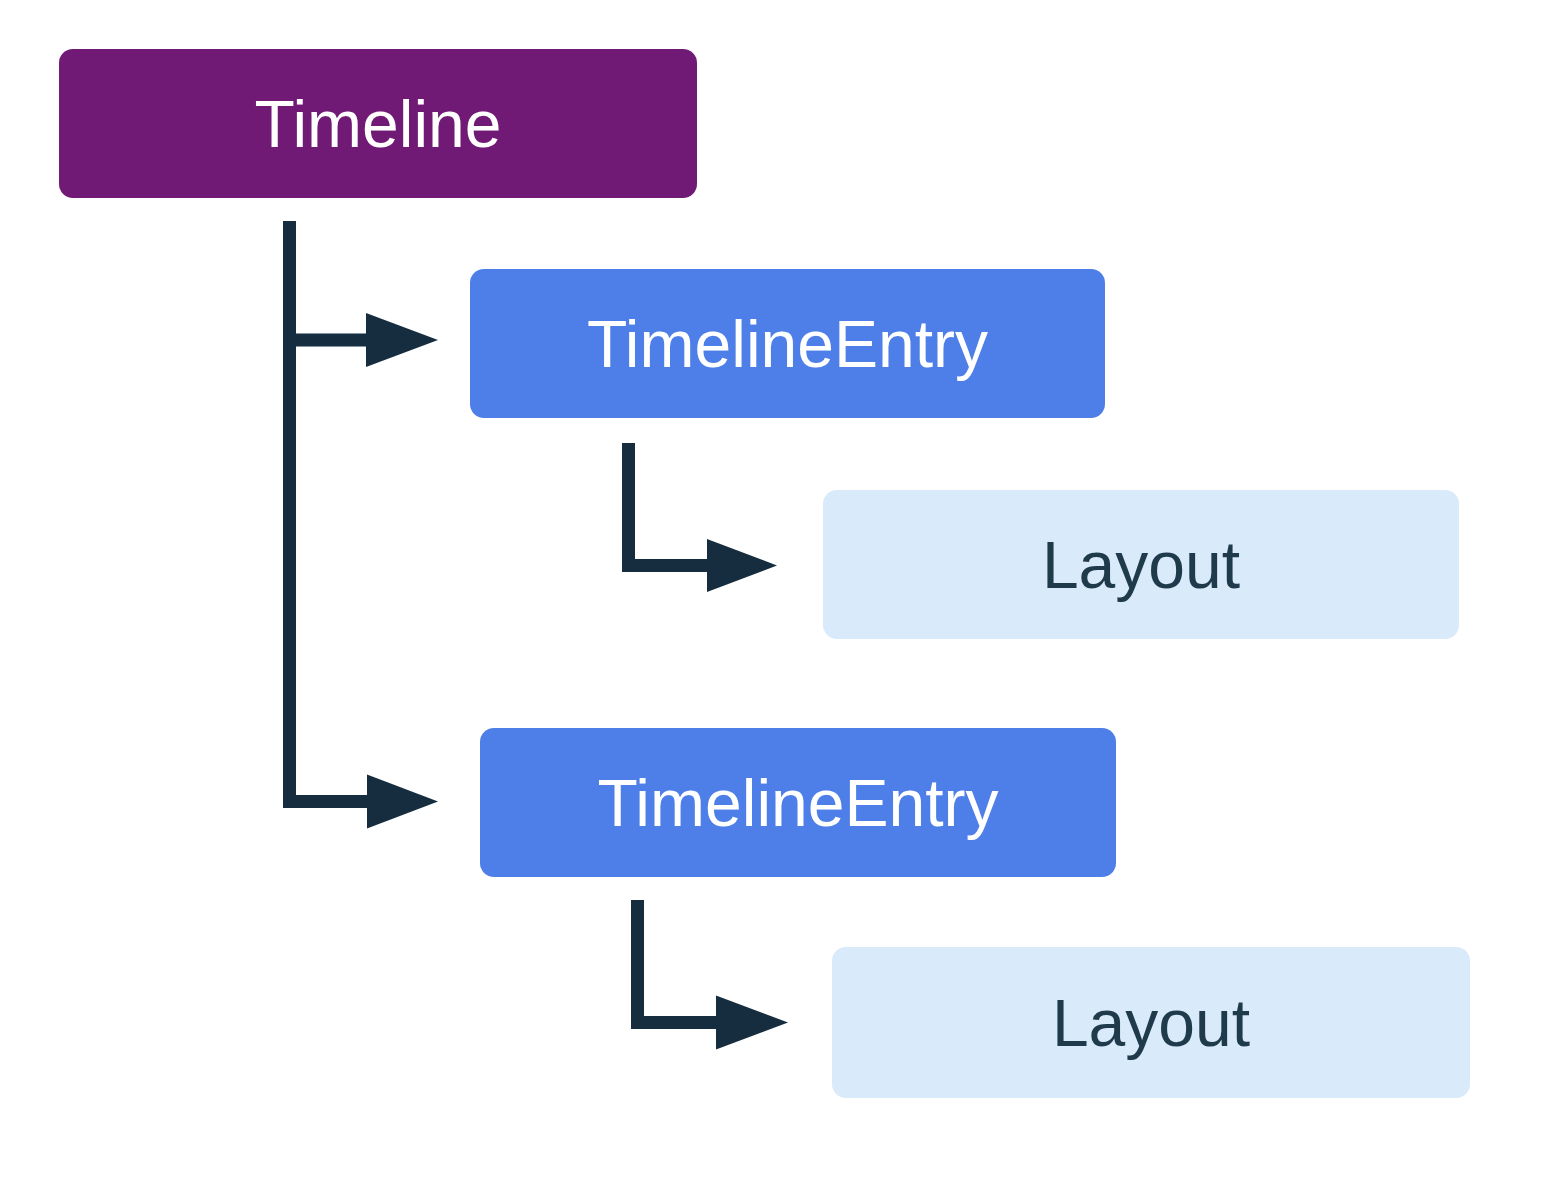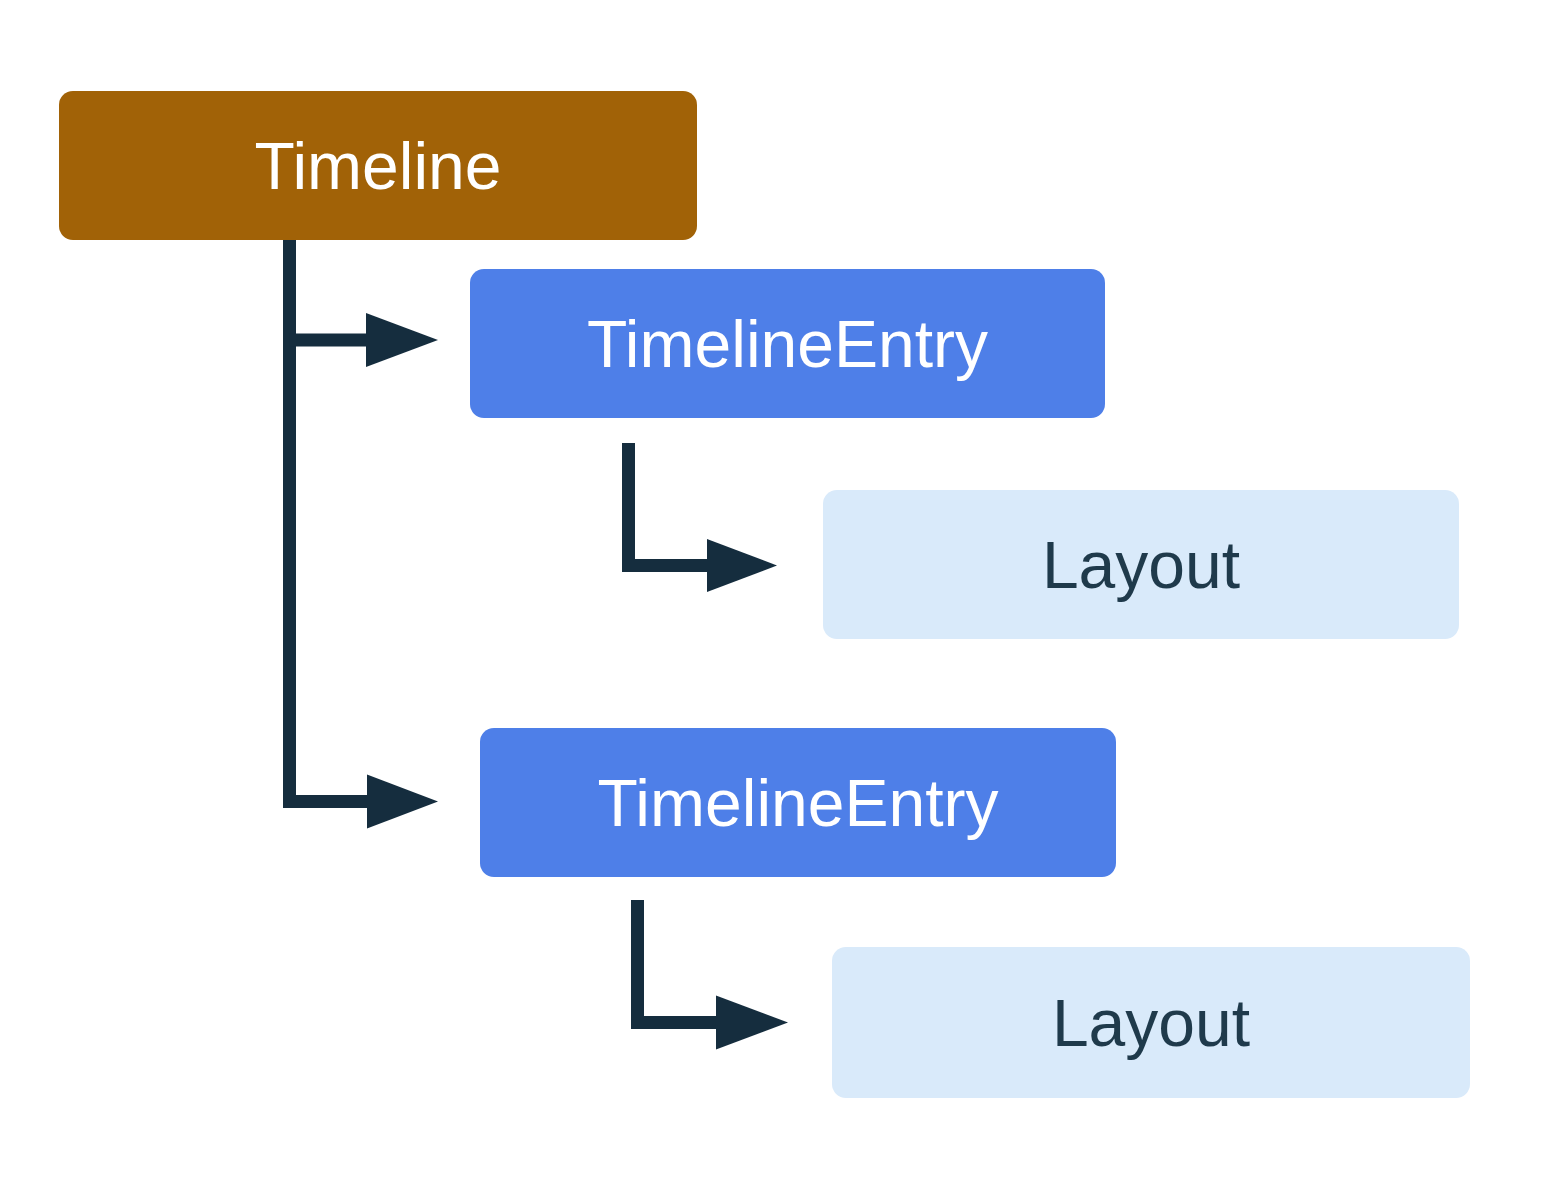--- a/index.html
+++ b/index.html
@@ -52,21 +52,21 @@
 
     <polygon points="367,774.5 438,801.5 367,828.5" fill="#152D3E"></polygon>
 
     <path d="M 628.5 443 L 628.5 565.5 L 708 565.5" fill="none" stroke-width="13" stroke="#152D3E"></path>
     <polygon points="707,539 777,565.5 707,592" fill="#152D3E"></polygon>
 
     <path d="M 637.5 900 L 637.5 1022.5 L 717 1022.5" fill="none" stroke-width="13" stroke="#152D3E"></path>
     <polygon points="716,995.5 788,1022.5 716,1049.5" fill="#152D3E"></polygon>
   </svg>
 
-  <div class="node" id="node-timeline" style="background-color: #a16207; margin-top: 42px;">
+  <div class="node" id="node-timeline" style="background-color: #701a75;">
     <span style="color: rgb(255, 255, 255);">Timeline</span>
   </div>
 
   <div class="node" id="node-entry-1" style="background-color: rgb(78, 127, 232);">
     <span style="color: rgb(255, 255, 255);">TimelineEntry</span>
   </div>
 
   <div class="node" id="node-layout-1" style="background-color: rgb(217, 234, 250);">
     <span style="color: rgb(31, 58, 75);">Layout</span>
   </div>

